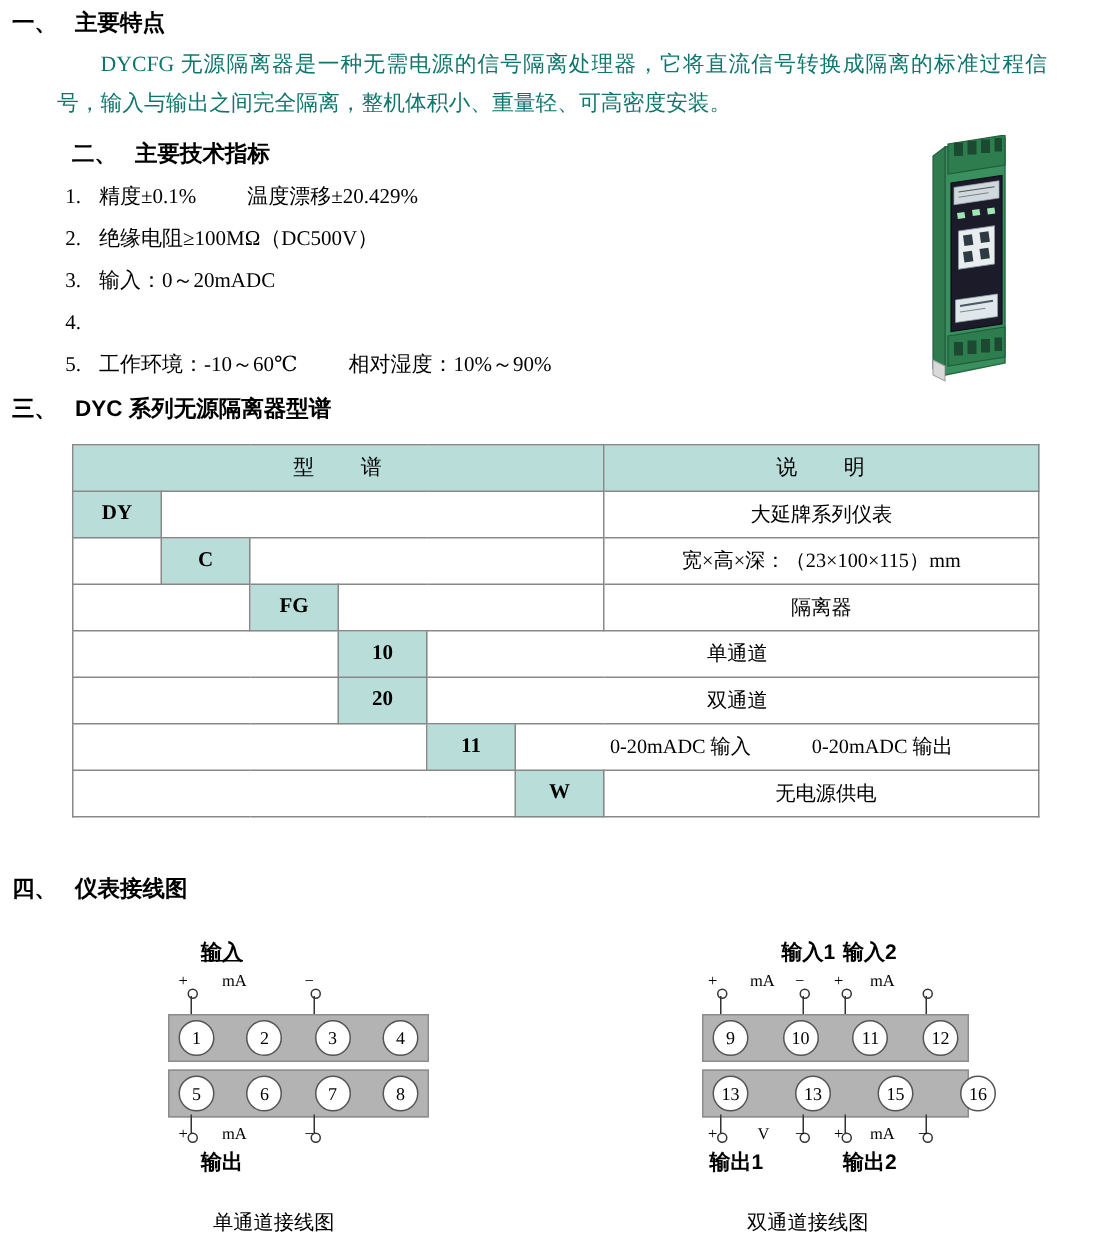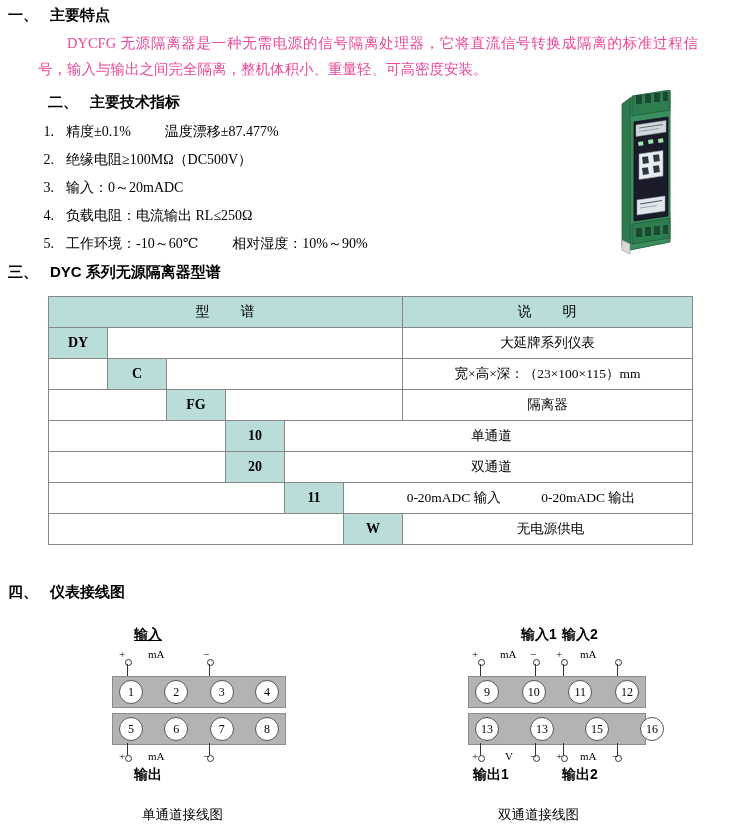--- a/index.html
+++ b/index.html
@@ -30,21 +30,21 @@
     font-family: "Liberation Sans", "DejaVu Sans", sans-serif;
     white-space: nowrap;
   }
   .sec-head .num { margin-right: 12px; }
 
   
   .para {
     position: absolute;
     font-size: 14.5px;
     line-height: 26px;
-    color: #ec4899;
+    color: #0f766e;
     width: 660px;
     text-align: justify;
     text-indent: 2em;
     font-family: "Liberation Serif", "DejaVu Serif", serif;
   }
 
   
   .spec-list {
     position: absolute;
     left: 26px;
@@ -178,33 +178,32 @@
   <div class="para" style="left:38px; top:30px;">DYCFG 无源隔离器是一种无需电源的信号隔离处理器，它将直流信号转换成隔离的标准过程信号，输入与输出之间完全隔离，整机体积小、重量轻、可高密度安装。</div>
 
   <div class="sec-head" style="left:8px; top:93px;margin-left:40px;">
     <span class="num">二、</span><span>主要技术指标</span>
   </div>
 
   <div class="spec-list">
     <div class="spec-item">
       <span class="idx">1.</span>
       <span>精度±0.1%</span>
-      <span class="txt2">温度漂移±87.477%</span>
+      <span class="txt2">温度漂移±20.429%</span>
     </div>
     <div class="spec-item">
       <span class="idx">2.</span>
       <span>绝缘电阻≥100MΩ（DC500V）</span>
     </div>
     <div class="spec-item">
       <span class="idx">3.</span>
       <span>输入：0～20mADC</span>
     </div>
     <div class="spec-item">
       <span class="idx">4.</span>
-      <span>负载电阻：电流输出 RL≤250Ω</span>
     </div>
     <div class="spec-item">
       <span class="idx">5.</span>
       <span>工作环境：-10～60℃</span>
       <span class="txt2">相对湿度：10%～90%</span>
     </div>
   </div>
 
   <div class="photo">
     <svg width="74" height="165" viewBox="0 0 74 165">

